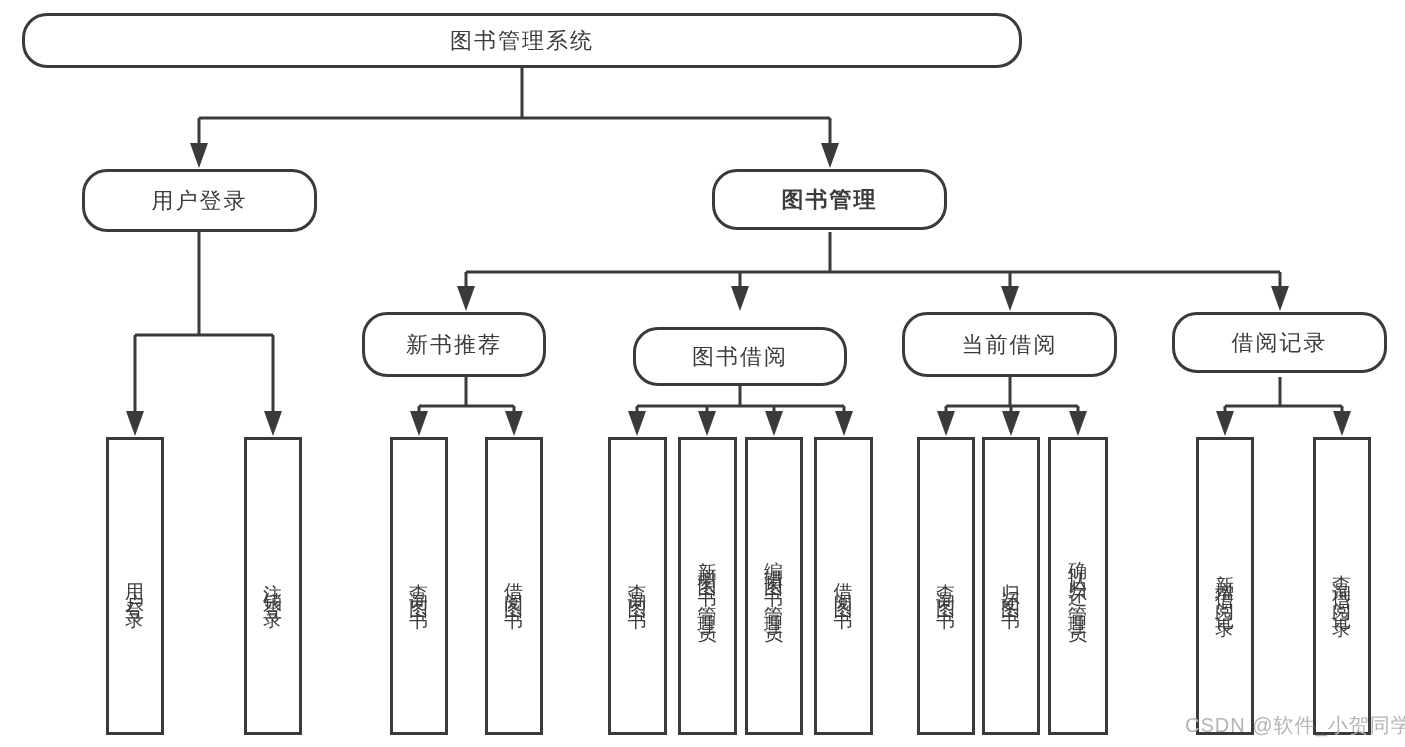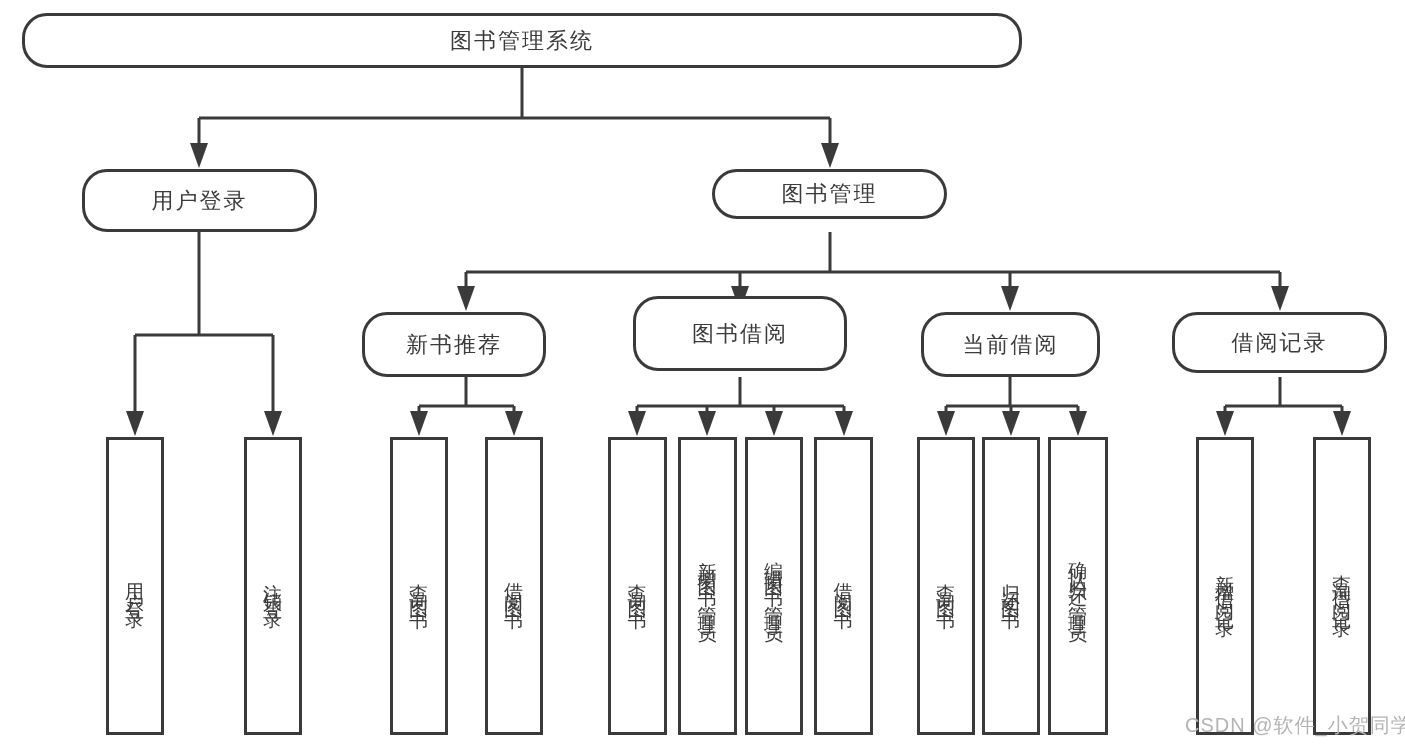--- a/index.html
+++ b/index.html
@@ -28,25 +28,25 @@
     writing-mode: vertical-rl;
     text-orientation: mixed;
     font-size: 19px;
     letter-spacing: 9px;
     line-height: 1;
   }
   
   .n-root  { left: 22px;  top: 13px;  width: 1000px; height: 55px; }
   
   .n-login { left: 82px;  top: 169px; width: 235px; height: 63px; }
-  .n-mgmt  { left: 712px; top: 169px; width: 235px; height: 50px; }
+  .n-mgmt  { left: 712px; top: 169px; width: 235px; height: 61px; font-weight: bold; }
   
   .n-s0 { left: 362px;  top: 312px; width: 184px; height: 65px; }
-  .n-s1 { left: 633px;  top: 296px; width: 214px; height: 75px; }
-  .n-s2 { left: 902px;  top: 312px; width: 179px; height: 65px; margin-left: 19px; }
+  .n-s1 { left: 633px;  top: 327px; width: 214px; height: 59px; }
+  .n-s2 { left: 902px;  top: 312px; width: 215px; height: 65px; }
   .n-s3 { left: 1172px; top: 312px; width: 215px; height: 61px; }
   
   .lf { top: 437px; height: 298px; }
   .l-b00 { left: 106px;  width: 58px; }
   .l-b01 { left: 244px;  width: 58px; }
   .l-s00 { left: 390px;  width: 58px; }
   .l-s01 { left: 485px;  width: 58px; }
   .l-s10 { left: 608px;  width: 59px; }
   .l-s11 { left: 678px;  width: 59px; }
   .l-s12 { left: 745px;  width: 58px; }

